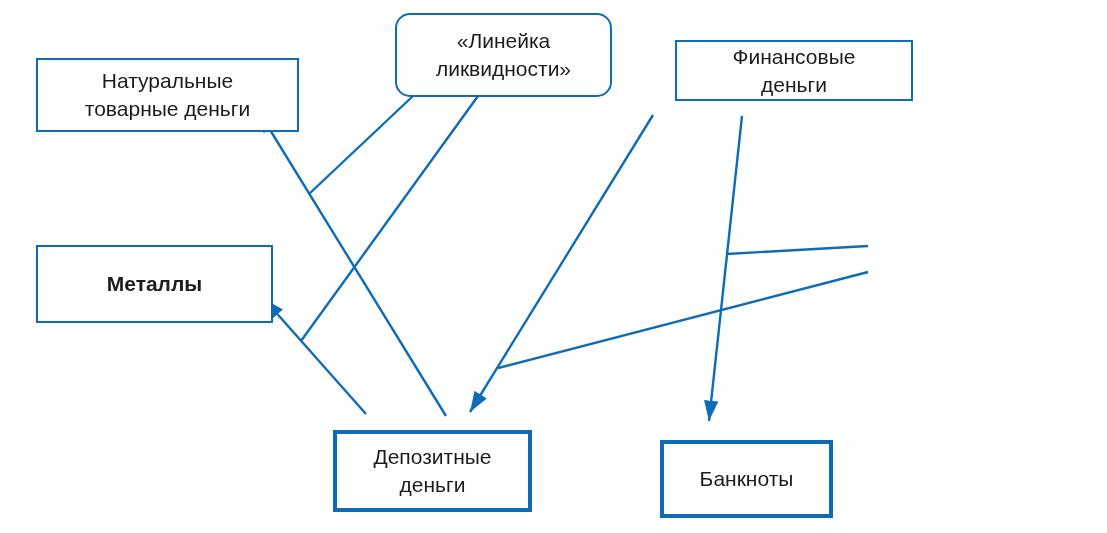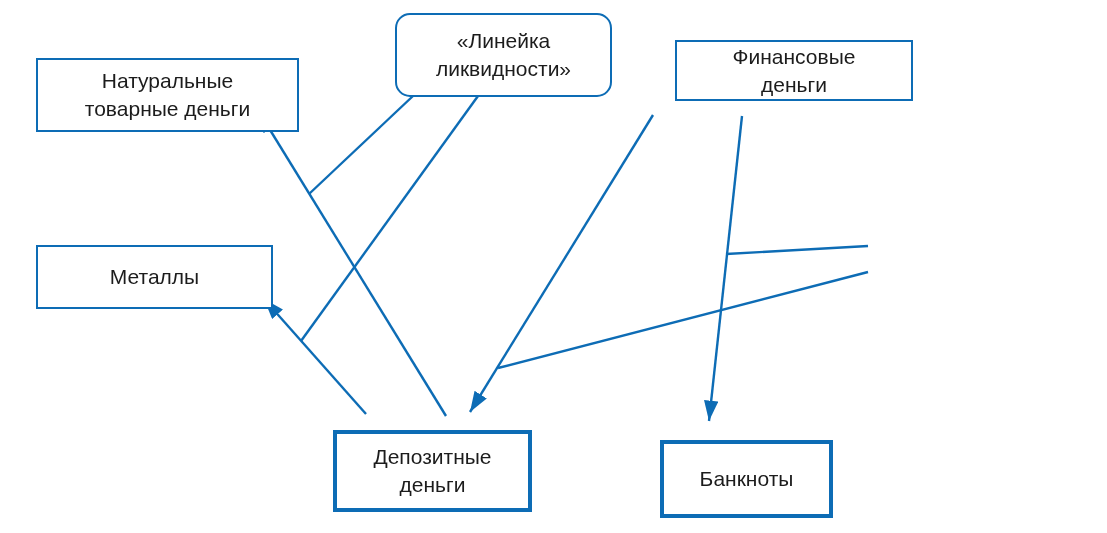--- a/index.html
+++ b/index.html
@@ -49,21 +49,21 @@
     <line x1="742" y1="116" x2="709" y2="421" marker-end="url(#arrowhead)"></line>
 
     <line x1="868" y1="246" x2="726" y2="254"></line>
   </svg>
 
   <div class="node" style="left:16px; top:58px; width:263px; height:74px;">
     <span class="lbl">Натуральные
 товарные деньги</span>
   </div>
 
-  <div class="node" style="left:16px; top:245px; width:237px; height:64px;">
+  <div class="node" style="left:16px; top:245px; width:237px; height:78px;font-weight:bold;">
     <span class="lbl">Металлы</span>
   </div>
 
   <div class="node rounded" style="left:375px; top:13px; width:217px; height:84px;">
     <span class="lbl">«Линейка
 ликвидности»</span>
   </div>
 
   <div class="node" style="left:655px; top:40px; width:238px; height:61px;">
     <span class="lbl">Финансовые

